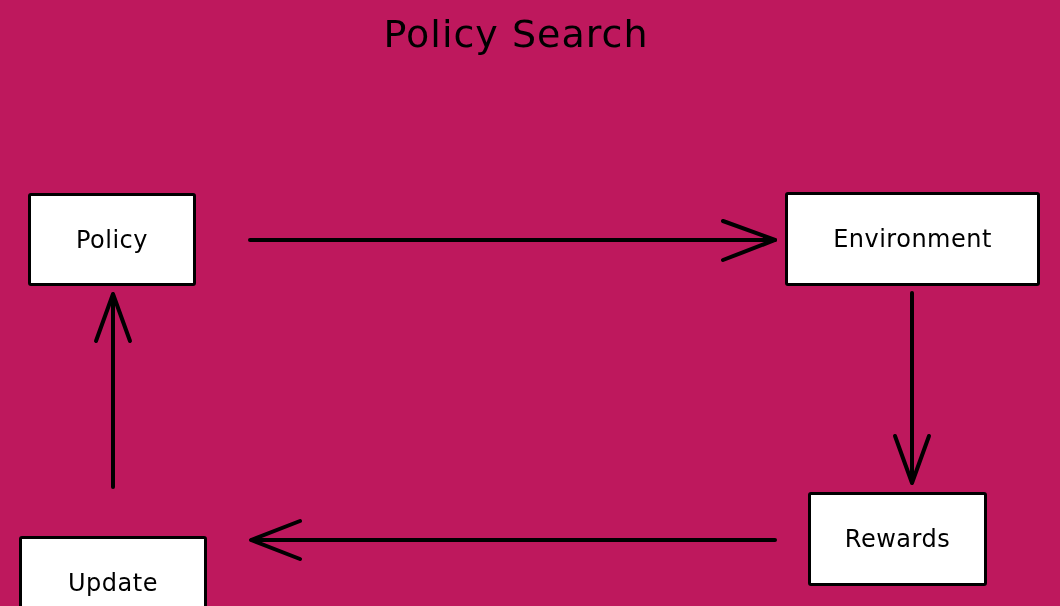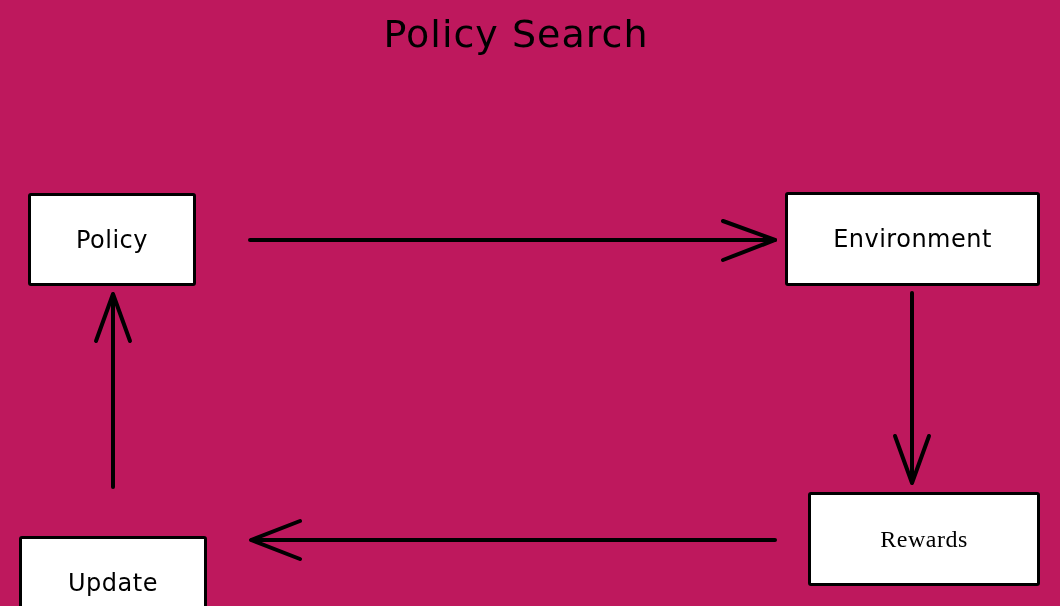--- a/index.html
+++ b/index.html
@@ -40,21 +40,21 @@
   }
   .node-label {
     font-size: 24px;
     letter-spacing: 0.5px;
     color: #000000;
     white-space: nowrap;
   }
   .node-policy      { left: 28px;  top: 193px; width: 168px; height: 93px; }
   .node-environment { left: 785px; top: 192px; width: 255px; height: 94px; }
   .node-update      { left: 19px;  top: 492px; width: 188px; height: 94px; margin-top: 44px; }
-  .node-rewards     { left: 808px; top: 492px; width: 232px; height: 94px; font-family: Liberation Serif, serif; }
+  .node-rewards     { left: 808px; top: 492px; width: 179px; height: 94px; }
   .arrows {
     position: absolute;
     left: 0;
     top: 0;
     width: 1060px;
     height: 606px;
     pointer-events: none;
   }
   .arrows path {
     stroke: #000000;

